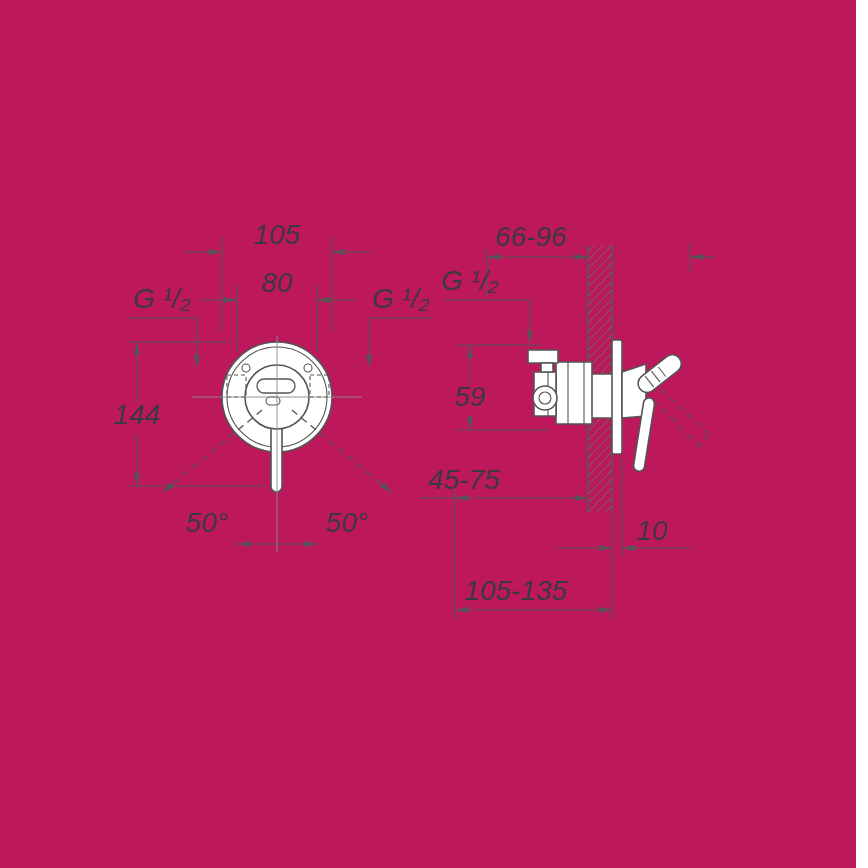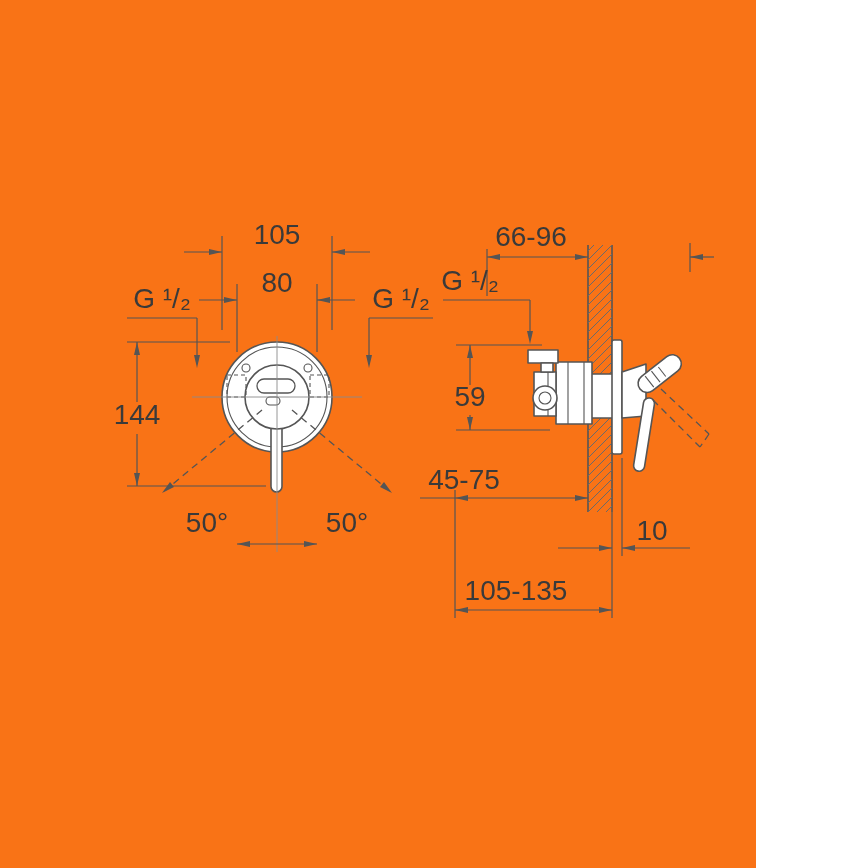--- a/index.html
+++ b/index.html
@@ -1,16 +1,16 @@
 <!DOCTYPE html>
 <html><head>
 <meta charset="utf-8">
 <style>
   html,body{margin:0;padding:0;background:#ffffff;}
-  .stage{width:756px;height:868px;position:relative;background:#f97316;overflow:hidden;}
+  .stage{width:856px;height:868px;position:relative;background:#be185d;overflow:hidden;font-style:italic;}
   svg{display:block;}
   .outline{fill:#ffffff;stroke:#555555;stroke-width:1.6;stroke-linejoin:round;}
   .nofill{fill:none;stroke:#555555;stroke-width:1.6;}
   .thin{fill:none;stroke:#555555;stroke-width:1.1;}
   .dim{fill:none;stroke:#555555;stroke-width:1.2;}
   .center{fill:none;stroke:#8a8a8a;stroke-width:0.9;}
   .dash{fill:none;stroke:#555555;stroke-width:1.3;stroke-dasharray:7 5;}
   .dashthin{fill:none;stroke:#555555;stroke-width:1.1;stroke-dasharray:4 3;}
   .hatch line{stroke:#6a6a6a;stroke-width:1;}
   .arrow{fill:#555555;stroke:none;}

